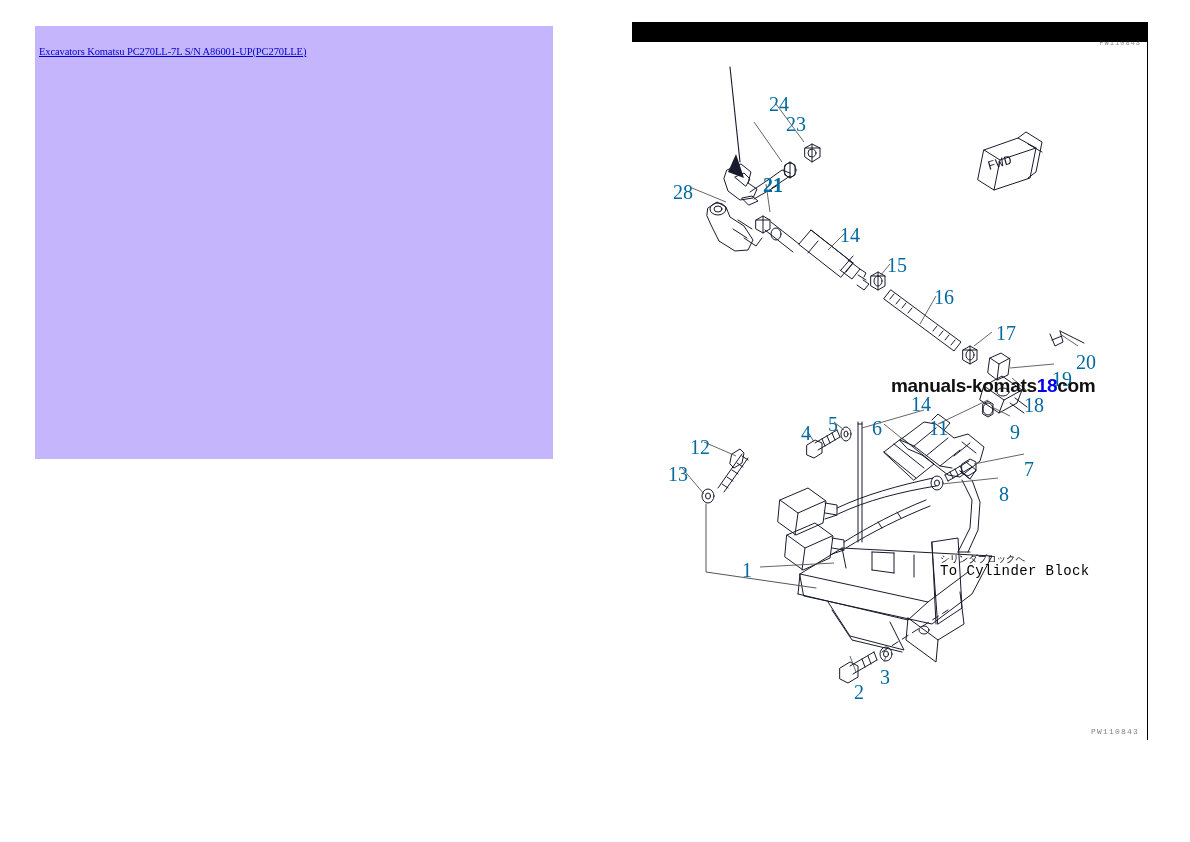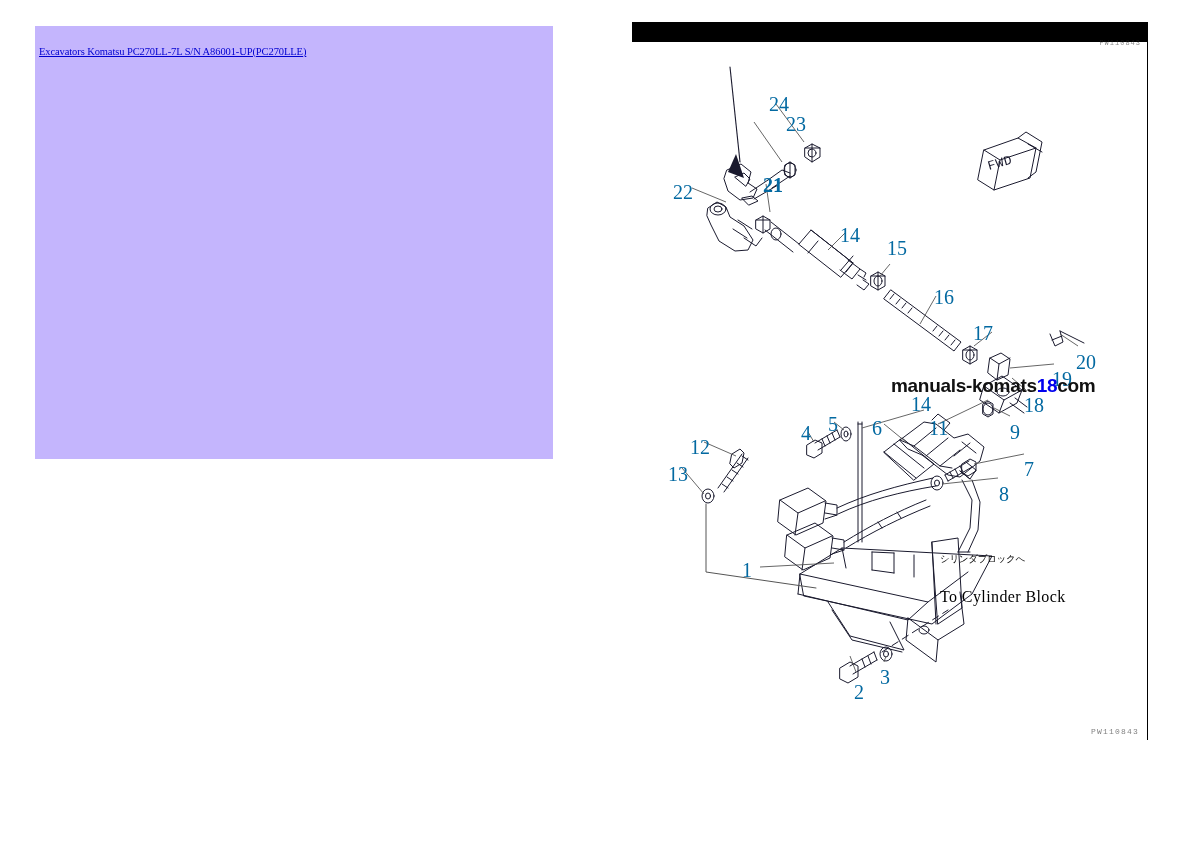--- a/index.html
+++ b/index.html
@@ -108,26 +108,25 @@
     text-align: left;
   }
   #note-cylinder .jp {
     font-family: "DejaVu Sans", sans-serif;
     font-size: 9.5px;
     color: #000000;
     letter-spacing: -0.3px;
     display: block;
   }
   #note-cylinder .en {
-    font-family: Liberation Serif, serif;
-    font-size: 16px;
+    font-family: Liberation Mono, monospace;
+    font-size: 14px;
     color: #000000;
     letter-spacing: 0.4px;
     display: block;
-    margin-top: 24px;
   }
 
   
   .callout {
     position: absolute;
     font-family: "Liberation Serif", serif;
     font-size: 20px;
     font-weight: 400;
     color: #0369a1;
     line-height: 1;
@@ -409,28 +408,28 @@
     <div class="callout" style="left:196px; top:392px;">5</div>
     <div class="callout" style="left:240px; top:396px;">6</div>
     <div class="callout" style="left:392px; top:437px;">7</div>
     <div class="callout" style="left:367px; top:462px;">8</div>
     <div class="callout" style="left:378px; top:400px;">9</div>
     <div class="callout" style="left:279px; top:372px;">14</div>
     <div class="callout" style="left:297px; top:396px;">11</div>
     <div class="callout" style="left:58px;  top:415px;text-align:right;">12</div>
     <div class="callout" style="left:36px;  top:442px;">13</div>
     <div class="callout" style="left:208px; top:203px;">14</div>
-    <div class="callout" style="left:255px; top:216px;">15</div>
+    <div class="callout" style="left:255px; top:233px;">15</div>
     <div class="callout" style="left:302px; top:265px;">16</div>
-    <div class="callout" style="left:341px; top:301px;">17</div>
+    <div class="callout" style="left:364px; top:301px;">17</div>
     <div class="callout" style="left:392px; top:373px;">18</div>
     <div class="callout" style="left:420px; top:347px;">19</div>
     <div class="callout" style="left:444px; top:330px;">20</div>
     <div class="callout" style="left:131px; top:153px;font-weight:bold;">21</div>
-    <div class="callout" style="left:41px;  top:160px;">22</div>
+    <div class="callout" style="left:41px;  top:160px;">28</div>
     <div class="callout" style="left:108px; top:92px;margin-left:46px;">23</div>
     <div class="callout" style="left:137px; top:72px;">24</div>
 
     <div id="note-cylinder">
       <span class="jp">シリンダブロックへ</span>
       <span class="en">To Cylinder Block</span>
     </div>
 
     <div id="watermark"><span>manuals-komats</span><span class="hl">18</span><span>com</span></div>
 

